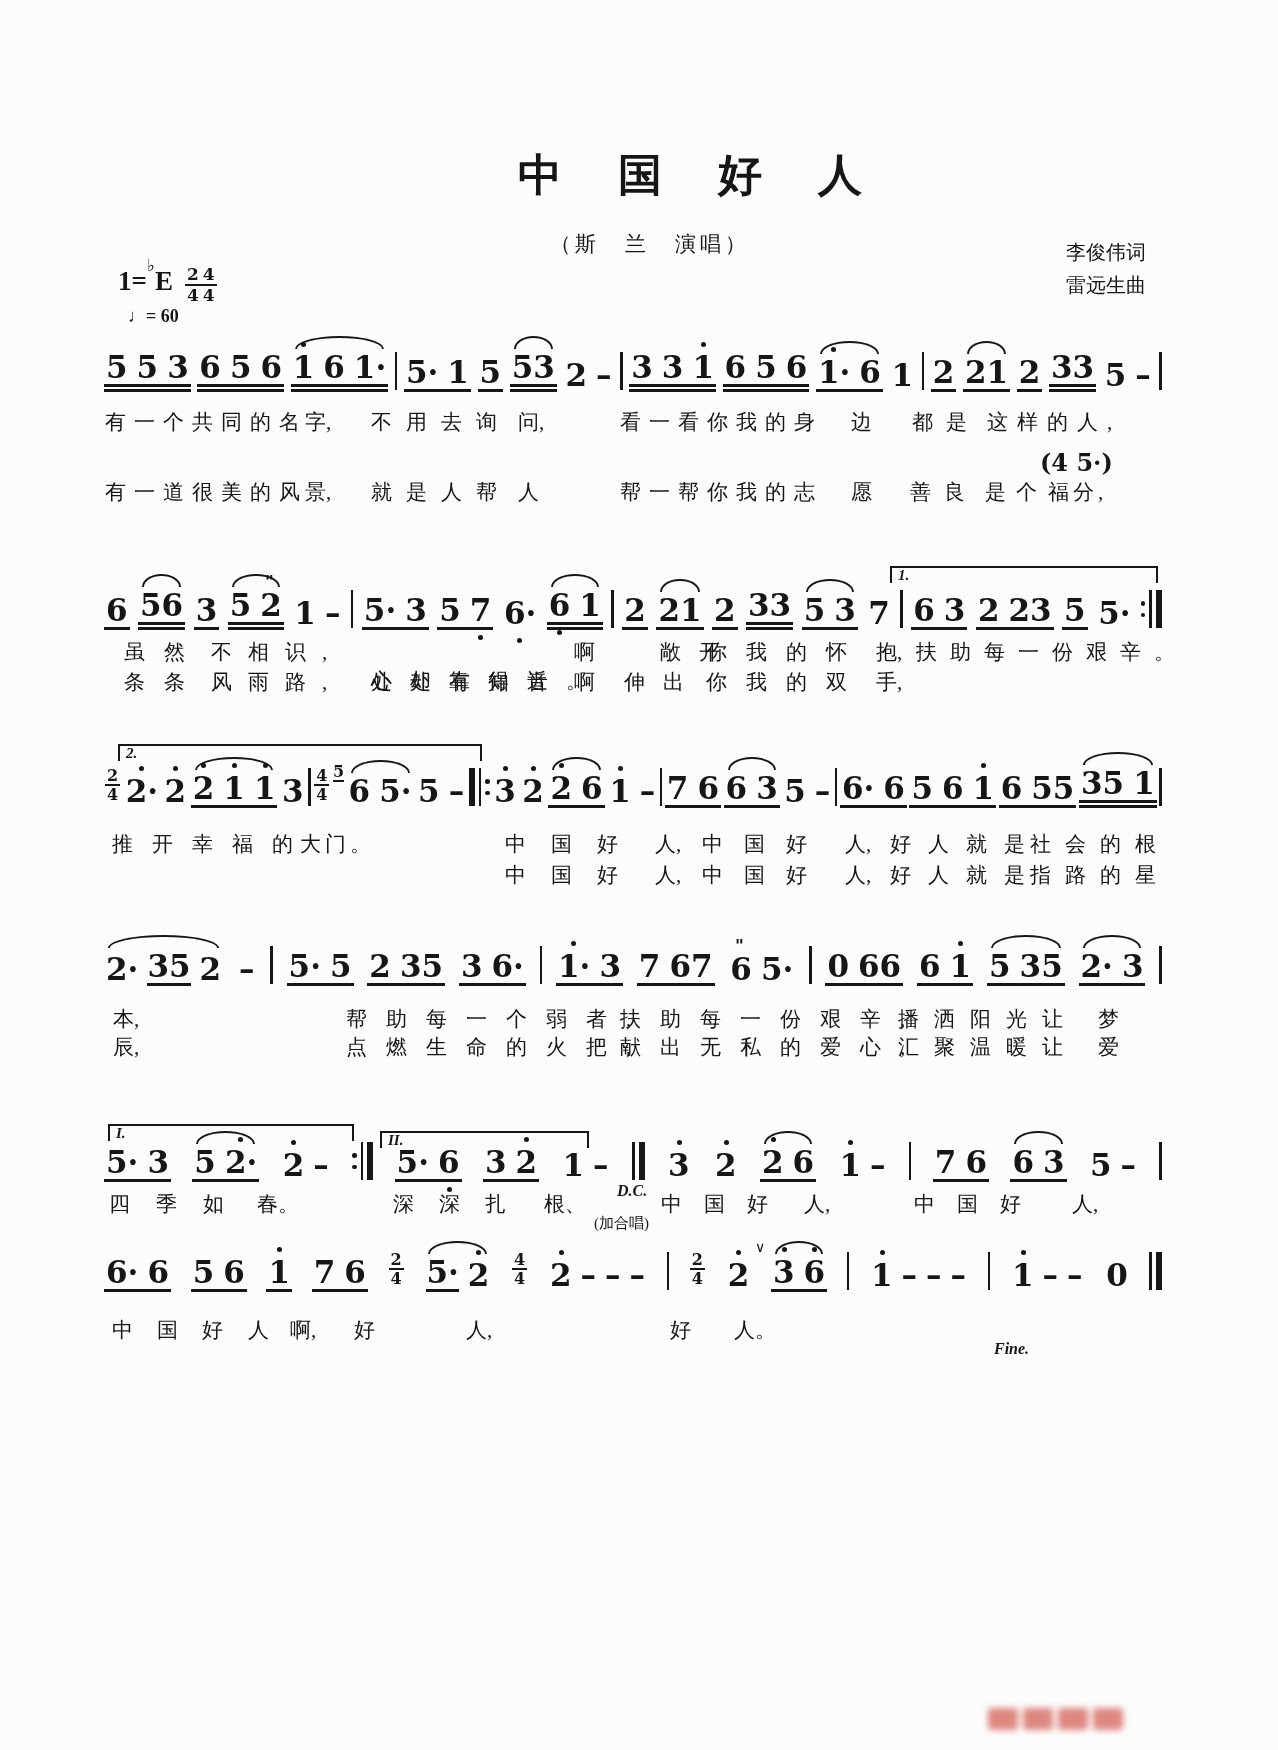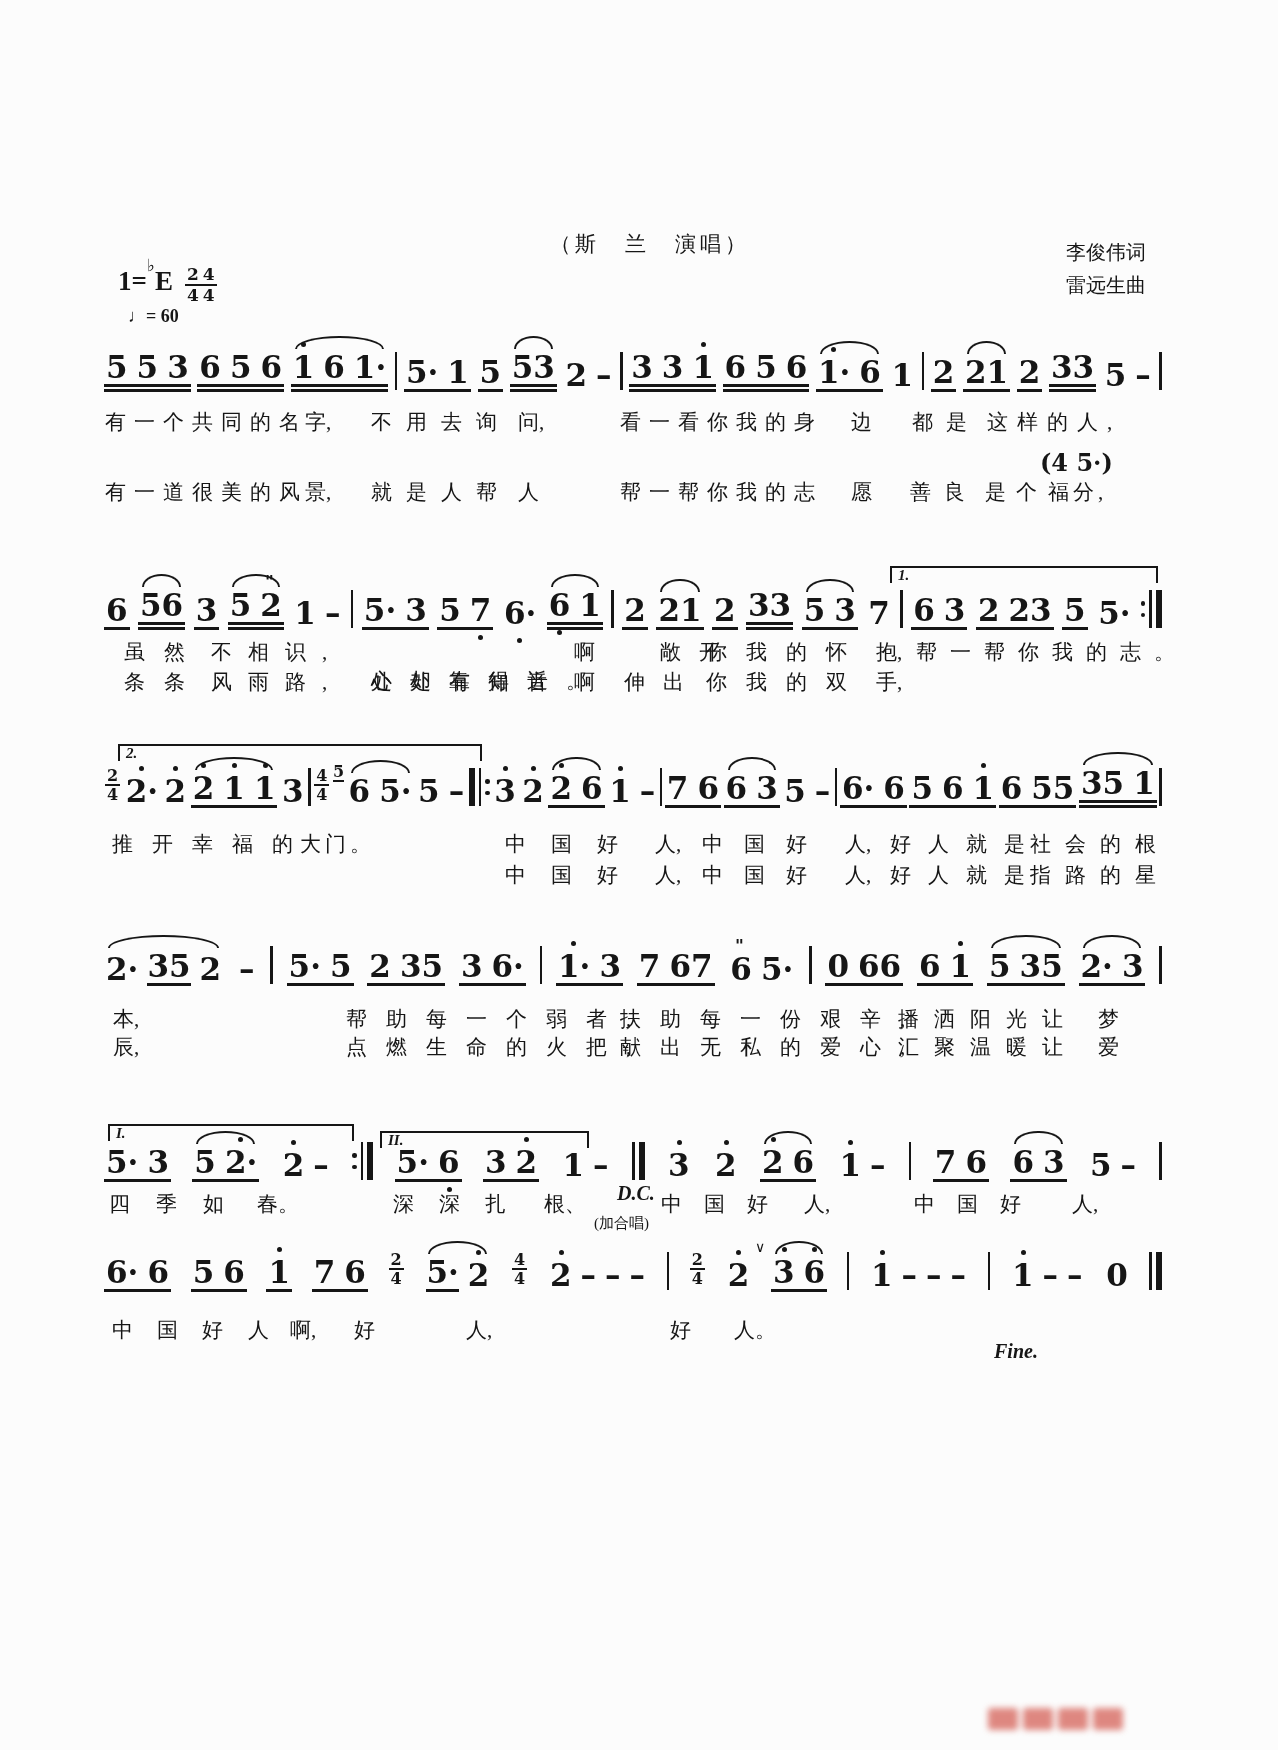--- a/index.html
+++ b/index.html
@@ -39,29 +39,30 @@
   .bl{width:2.5px;height:38px;background:#161616}
   .bl.thick{width:6px}
   .dotscol{display:flex;flex-direction:column;gap:7px}
   .rdot{width:4.5px;height:4.5px;border-radius:50%;background:#161616}
   .ly{position:absolute;font-size:21px;white-space:pre}
   .volta{position:absolute;height:15px;border-top:2.5px solid #161616;
         border-left:2.5px solid #161616;border-right:2.5px solid #161616}
   .vlabel{position:absolute;left:6px;top:-1px;font-style:italic;font-size:15px;font-weight:bold}
   .ann{position:absolute;white-space:nowrap}
   .ann-note{font-size:24px;font-weight:bold;font-family:"DejaVu Serif",serif}
-  .ann-dc{font-size:20px;font-weight:bold;font-style:italic}
+  .ann-dc{font-size:16px;font-weight:bold;font-style:italic}
   .ann-sub{font-size:15px}
   #wm{position:absolute;left:988px;top:1708px;display:flex;gap:5px;filter:blur(3px);opacity:.65}
   #wm i{display:block;width:30px;height:22px;border-radius:3px}
 </style>
 </head>
 <body>
 
 <div id="page">
+  <div class="pagetitle">中国好人</div>
   <div class="subtitle">（斯　兰　演唱）</div>
   <div class="credits">
     <div>李俊伟词</div>
     <div>雷远生曲</div>
   </div>
   <div class="keyrow">
     <span><span>1=</span><span class="flat">♭</span><span>E</span></span>
     <span id="keymeters"><span class="ts">
           <span class="num">2</span>
           <span class="den">4</span>
@@ -255,21 +256,21 @@
         <span class="bl thick"></span>
       </span>
     </div>
     <span class="ly" style="left: 124px; top: 638px; letter-spacing: 19px;">虽然</span>
     <span class="ly" style="left: 211px; top: 638px; letter-spacing: 16px;">不相识,</span>
     <span class="ly" style="left: 371px; top: 638px; letter-spacing: 18px; margin-top: 29px;">心却靠得近。</span>
     <span class="ly" style="left: 574px; top: 638px;">啊</span>
     <span class="ly" style="left: 624px; top: 638px; letter-spacing: 18px; margin-left: 36px;">敞开</span>
     <span class="ly" style="left: 706px; top: 638px; letter-spacing: 19px;">你我的怀</span>
     <span class="ly" style="left: 876px; top: 638px;">抱,</span>
-    <span class="ly" style="left: 916px; top: 638px; letter-spacing: 13px;">帮一帮你我的志。</span>
+    <span class="ly" style="left: 916px; top: 638px; letter-spacing: 13px;">扶助每一份艰辛。</span>
     <span class="ly" style="left: 124px; top: 668px; letter-spacing: 19px;">条条</span>
     <span class="ly" style="left: 211px; top: 668px; letter-spacing: 16px;">风雨路,</span>
     <span class="ly" style="left: 371px; top: 668px; letter-spacing: 18px;">处处有知音</span>
     <span class="ly" style="left: 574px; top: 668px;">啊</span>
     <span class="ly" style="left: 624px; top: 668px; letter-spacing: 18px;">伸出</span>
     <span class="ly" style="left: 706px; top: 668px; letter-spacing: 19px;">你我的双</span>
     <span class="ly" style="left: 876px; top: 668px;">手,</span>
     <div class="notes" style="top: 762px;">
       <span class="ts">
         <span class="num">2</span>

